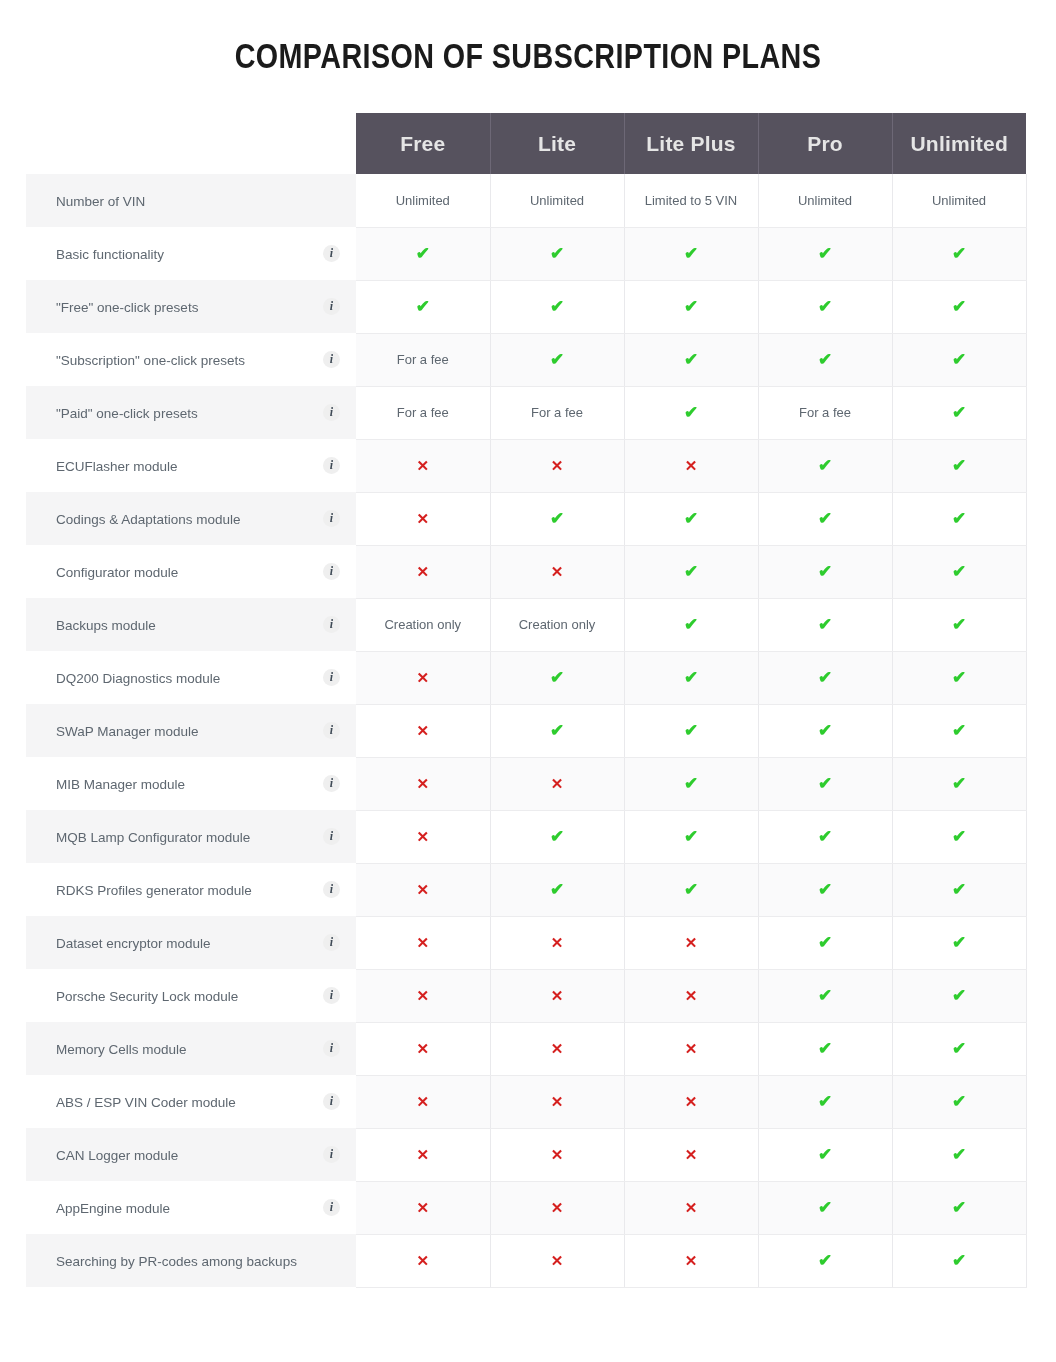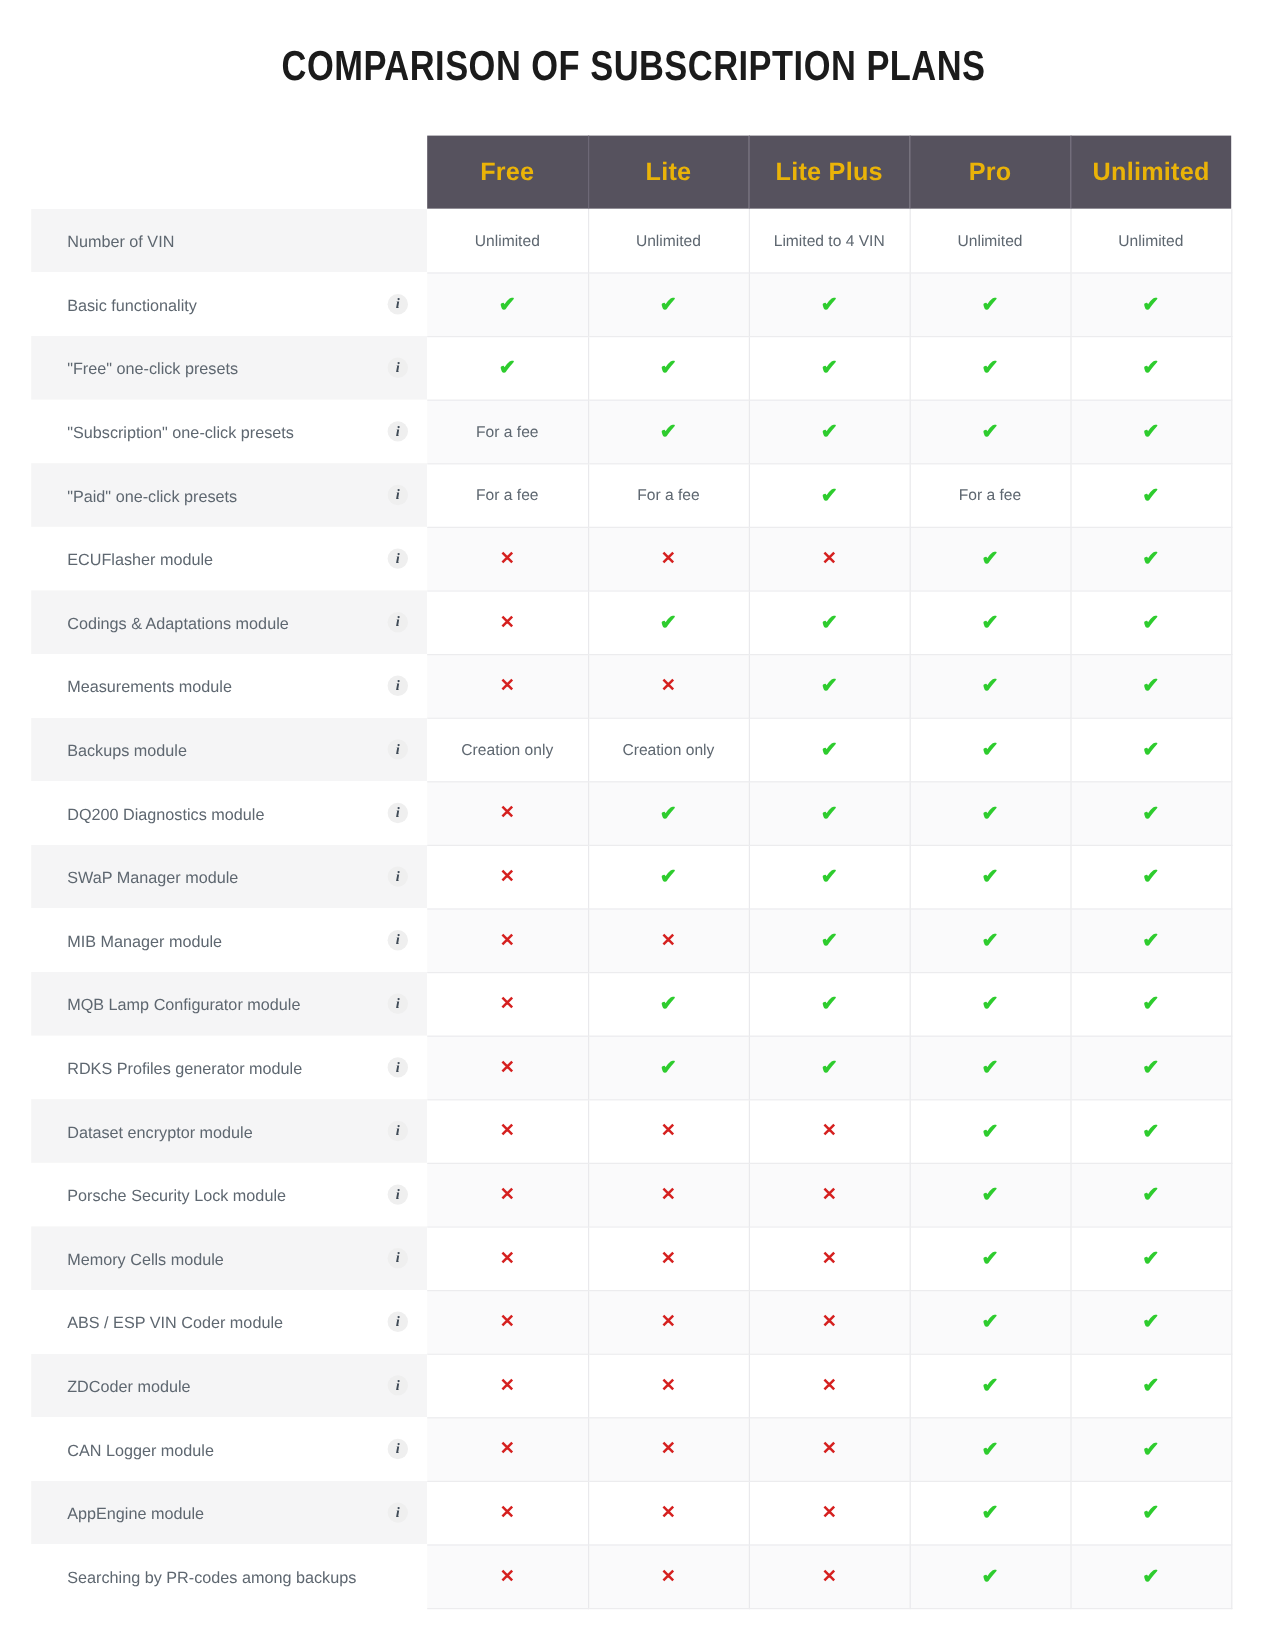--- a/index.html
+++ b/index.html
@@ -51,21 +51,21 @@
 
   
   thead th.corner {
     background: #ffffff;
     border: none;
     padding: 0;
     height: 61px;
   }
   thead th.plan {
     background: #56525e;
-    color: #eab308;
+    color: #e5e5e5;
     height: 61px;
     font-family: "Liberation Sans Narrow", "Liberation Sans", sans-serif;
     font-size: 21px;
     font-weight: bold;
     text-align: center;
     vertical-align: middle;
     border-right: 1px solid #6d6876;
     letter-spacing: 0.2px;
   }
   thead th.plan.last { border-right: none; }
@@ -167,21 +167,21 @@
       <tbody id="tbody">
           <tr>
             <td class="label">
               <div class="lblrow">
                 <span class="ltxt">Number of VIN</span>
                 <span class="infoicon hidden">i</span>
               </div>
             </td>
             <td class="cell"><span class="txtval">Unlimited</span></td>
             <td class="cell"><span class="txtval">Unlimited</span></td>
-            <td class="cell"><span class="txtval">Limited to 4 VIN</span></td>
+            <td class="cell"><span class="txtval">Limited to 5 VIN</span></td>
             <td class="cell"><span class="txtval">Unlimited</span></td>
             <td class="cell last"><span class="txtval">Unlimited</span></td>
           </tr>
           <tr>
             <td class="label">
               <div class="lblrow">
                 <span class="ltxt">Basic functionality</span>
                 <span class="infoicon">i</span>
               </div>
             </td>
@@ -252,21 +252,21 @@
             </td>
             <td class="cell"><span class="crs">✕</span></td>
             <td class="cell"><span class="chk">✔</span></td>
             <td class="cell"><span class="chk">✔</span></td>
             <td class="cell"><span class="chk">✔</span></td>
             <td class="cell last"><span class="chk">✔</span></td>
           </tr>
           <tr>
             <td class="label">
               <div class="lblrow">
-                <span class="ltxt">Measurements module</span>
+                <span class="ltxt">Configurator module</span>
                 <span class="infoicon">i</span>
               </div>
             </td>
             <td class="cell"><span class="crs">✕</span></td>
             <td class="cell"><span class="crs">✕</span></td>
             <td class="cell"><span class="chk">✔</span></td>
             <td class="cell"><span class="chk">✔</span></td>
             <td class="cell last"><span class="chk">✔</span></td>
           </tr>
           <tr>
@@ -383,33 +383,20 @@
             <td class="cell"><span class="crs">✕</span></td>
             <td class="cell"><span class="crs">✕</span></td>
             <td class="cell"><span class="crs">✕</span></td>
             <td class="cell"><span class="chk">✔</span></td>
             <td class="cell last"><span class="chk">✔</span></td>
           </tr>
           <tr>
             <td class="label">
               <div class="lblrow">
                 <span class="ltxt">ABS / ESP VIN Coder module</span>
-                <span class="infoicon">i</span>
-              </div>
-            </td>
-            <td class="cell"><span class="crs">✕</span></td>
-            <td class="cell"><span class="crs">✕</span></td>
-            <td class="cell"><span class="crs">✕</span></td>
-            <td class="cell"><span class="chk">✔</span></td>
-            <td class="cell last"><span class="chk">✔</span></td>
-          </tr>
-          <tr>
-            <td class="label">
-              <div class="lblrow">
-                <span class="ltxt">ZDCoder module</span>
                 <span class="infoicon">i</span>
               </div>
             </td>
             <td class="cell"><span class="crs">✕</span></td>
             <td class="cell"><span class="crs">✕</span></td>
             <td class="cell"><span class="crs">✕</span></td>
             <td class="cell"><span class="chk">✔</span></td>
             <td class="cell last"><span class="chk">✔</span></td>
           </tr>
           <tr>

